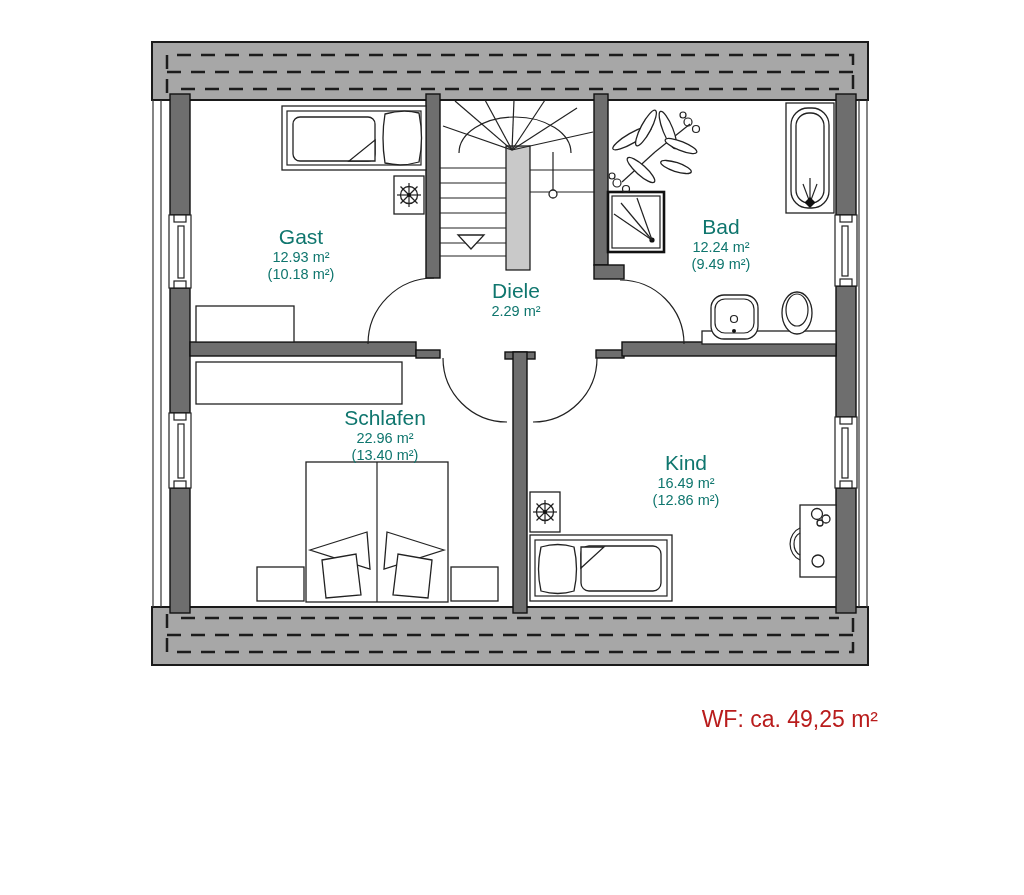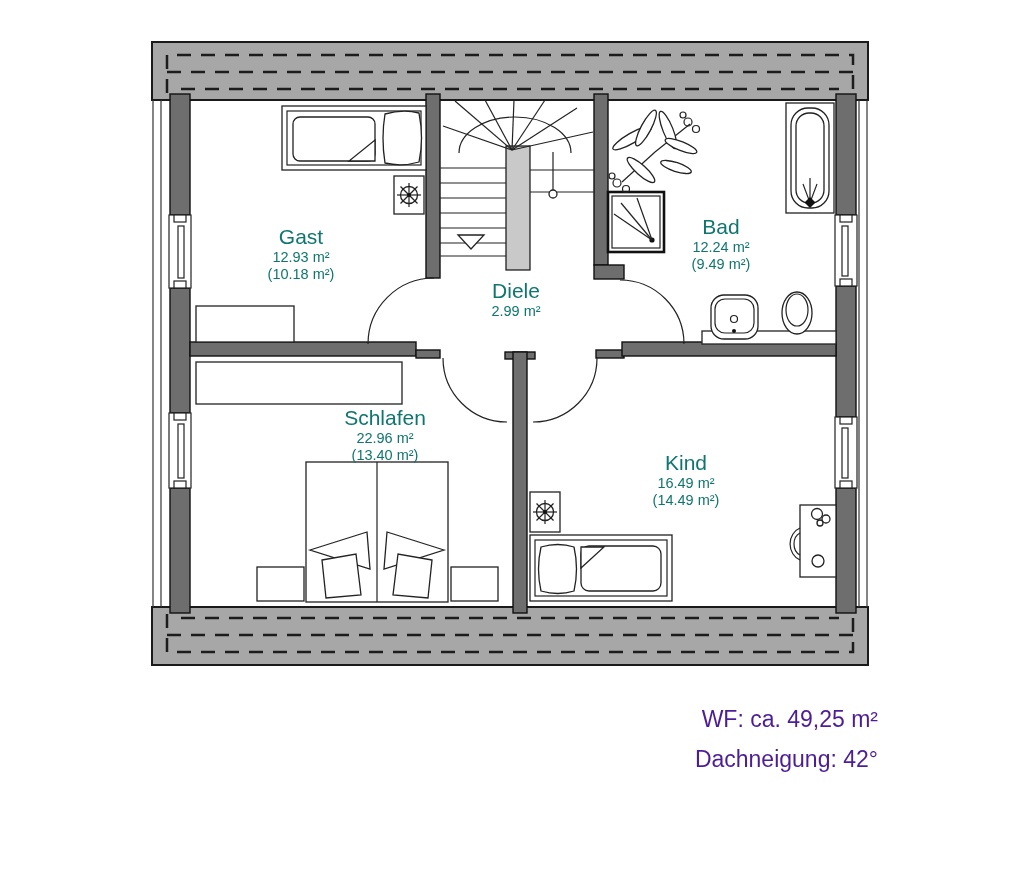--- a/index.html
+++ b/index.html
@@ -10,21 +10,21 @@
   .wall{fill:#6e6e6e;stroke:#111;stroke-width:1.4;}
   .eave{stroke:#333;stroke-width:1.2;}
   .win{fill:#fff;stroke:#222;stroke-width:1.2;}
   .fur{fill:#fff;stroke:#222;stroke-width:1.3;}
   .thin{fill:none;stroke:#222;stroke-width:1.2;}
   .spine{fill:#c9c9c9;stroke:#111;stroke-width:1.2;}
   .blk{fill:#111;stroke:none;}
   .room-label{position:absolute;text-align:center;color:#0f766e;transform:translateX(-50%);white-space:nowrap;}
   .rname{font-size:21px;line-height:25px;}
   .rarea{font-size:14.5px;line-height:17px;}
-  .stats{position:absolute;right:146px;top:699px;text-align:right;color:#4c1d95;font-size:23px;line-height:40px;white-space:nowrap;}
+  .stats{position:absolute;right:146px;top:699px;color:#b91c1c;font-size:23px;line-height:40px;white-space:nowrap;}
 </style>
 </head>
 <body>
 
 <svg id="plan" width="1024" height="895" viewBox="0 0 1024 895">
 
   <g>
     <rect class="band" x="152" y="42" width="716" height="58"></rect>
     <path class="dash" d="M167,93 L167,55 L853,55 L853,93"></path>
     <line class="dash" x1="167" y1="72" x2="853" y2="72"></line>
@@ -235,34 +235,33 @@
   </g>
 </svg>
 
 <div class="room-label" style="left:301px;top:224px;">
   <div class="rname">Gast</div>
   <div class="rarea">12.93 m²</div>
   <div class="rarea">(10.18 m²)</div>
 </div>
 <div class="room-label" style="left:516px;top:278px;">
   <div class="rname">Diele</div>
-  <div class="rarea">2.99 m²</div>
+  <div class="rarea">2.29 m²</div>
 </div>
 <div class="room-label" style="left:721px;top:214px;">
   <div class="rname">Bad</div>
   <div class="rarea">12.24 m²</div>
   <div class="rarea">(9.49 m²)</div>
 </div>
 <div class="room-label" style="left:348px;top:405px;margin-left:37px;">
   <div class="rname">Schlafen</div>
   <div class="rarea">22.96 m²</div>
   <div class="rarea">(13.40 m²)</div>
 </div>
 <div class="room-label" style="left:686px;top:450px;">
   <div class="rname">Kind</div>
   <div class="rarea">16.49 m²</div>
-  <div class="rarea">(14.49 m²)</div>
+  <div class="rarea">(12.86 m²)</div>
 </div>
 
 <div class="stats">
   <div>WF: ca. 49,25 m²</div>
-  <div>Dachneigung: 42°</div>
 </div>
 
 </body></html>

